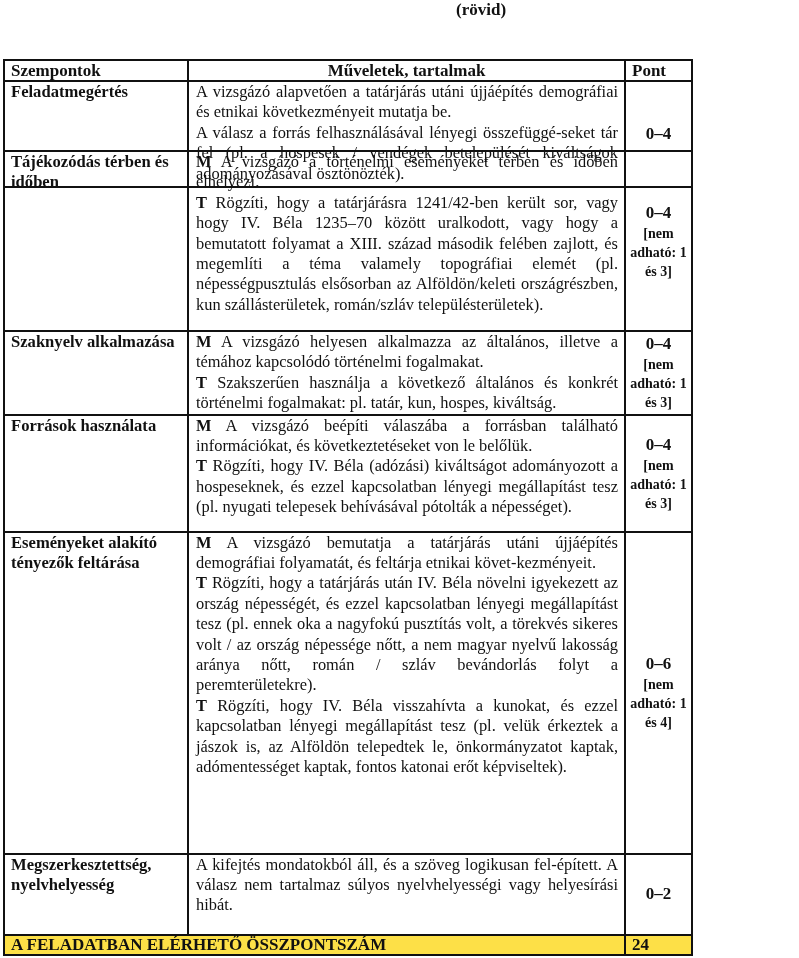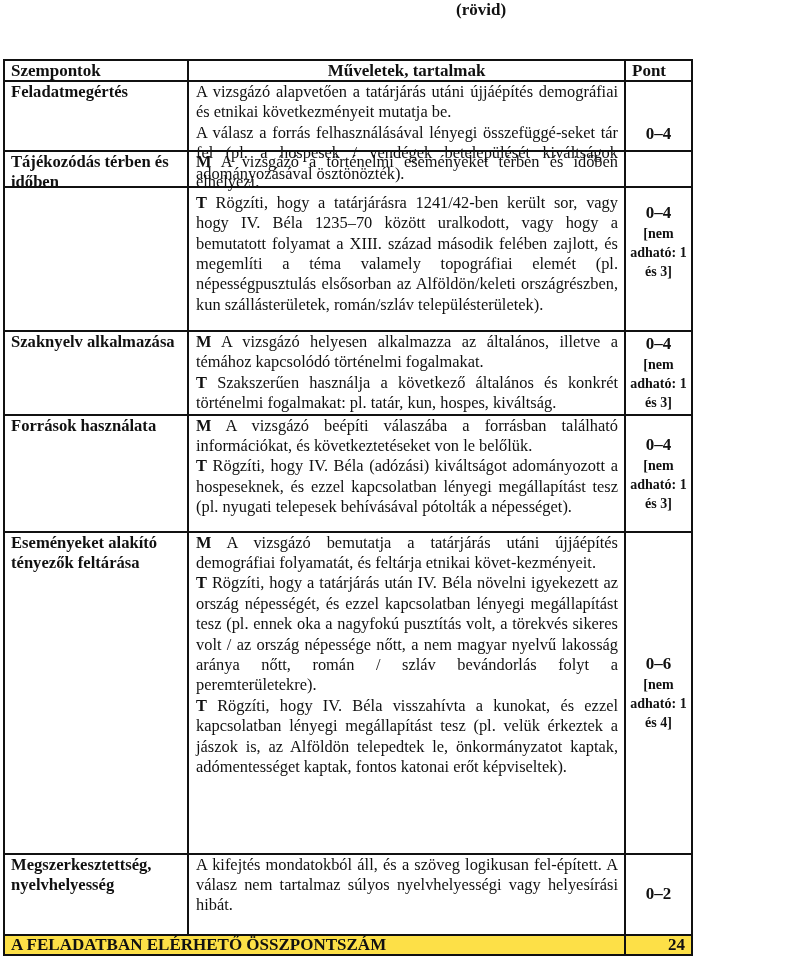--- a/index.html
+++ b/index.html
@@ -97,21 +97,21 @@
   }
   tr.total td {
     background: #fde047;
     font-weight: bold;
     font-size: 17px;
     line-height: 17px;
     padding-top: 0;
     padding-bottom: 0;
   }
   tr.total td.total-val {
-    text-align: right;
+    text-align: left;
   }
   col.c1 { width: 184px; }
   col.c2 { width: 437px; }
   col.c3 { width: 67px; }
 </style>
 </head>
 <body>
 
 <div class="title-line">
   <span class="t-right">(rövid)</span>

